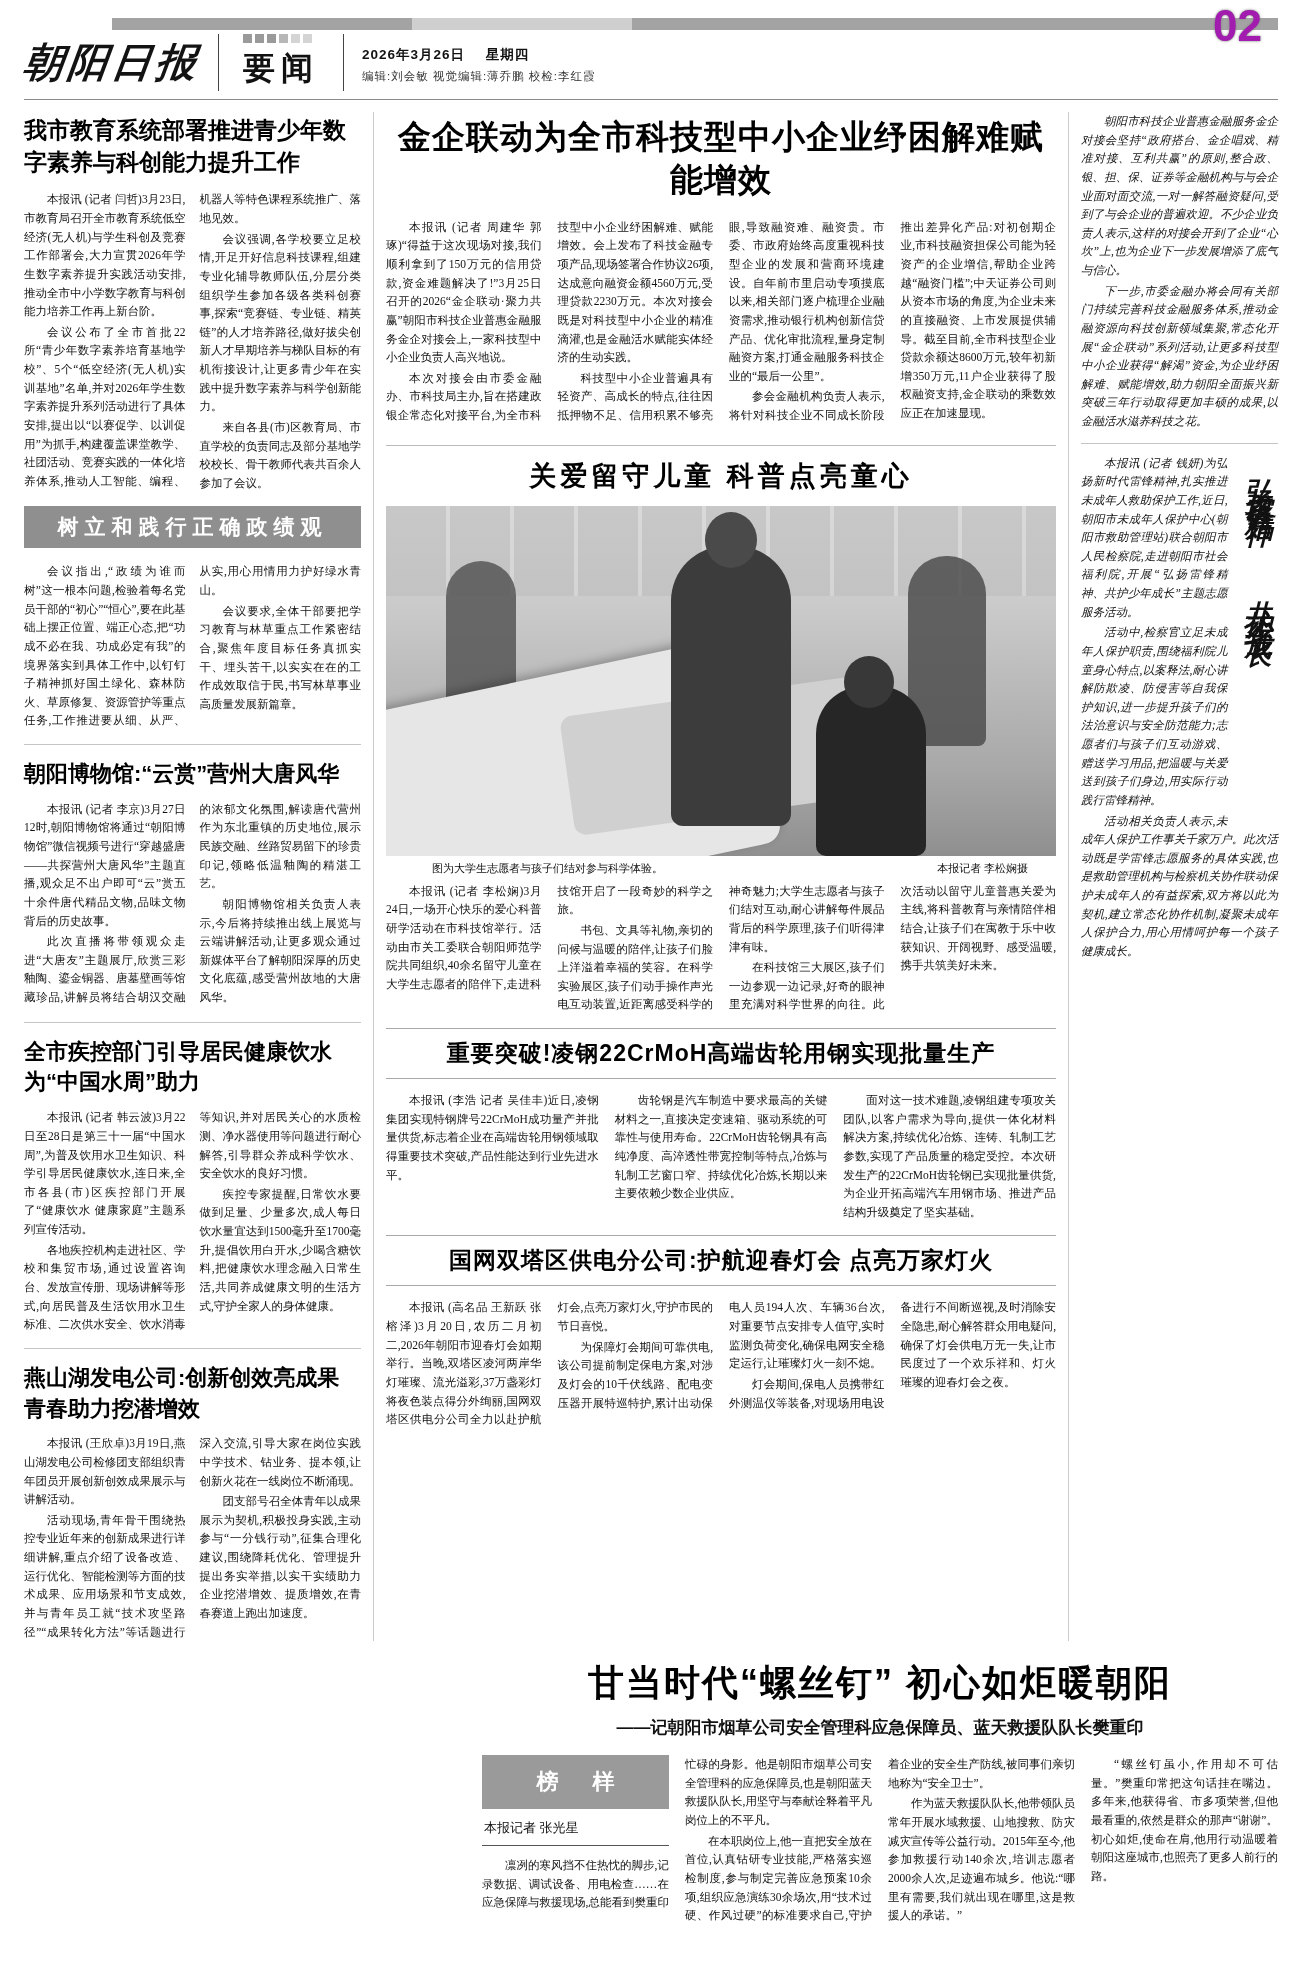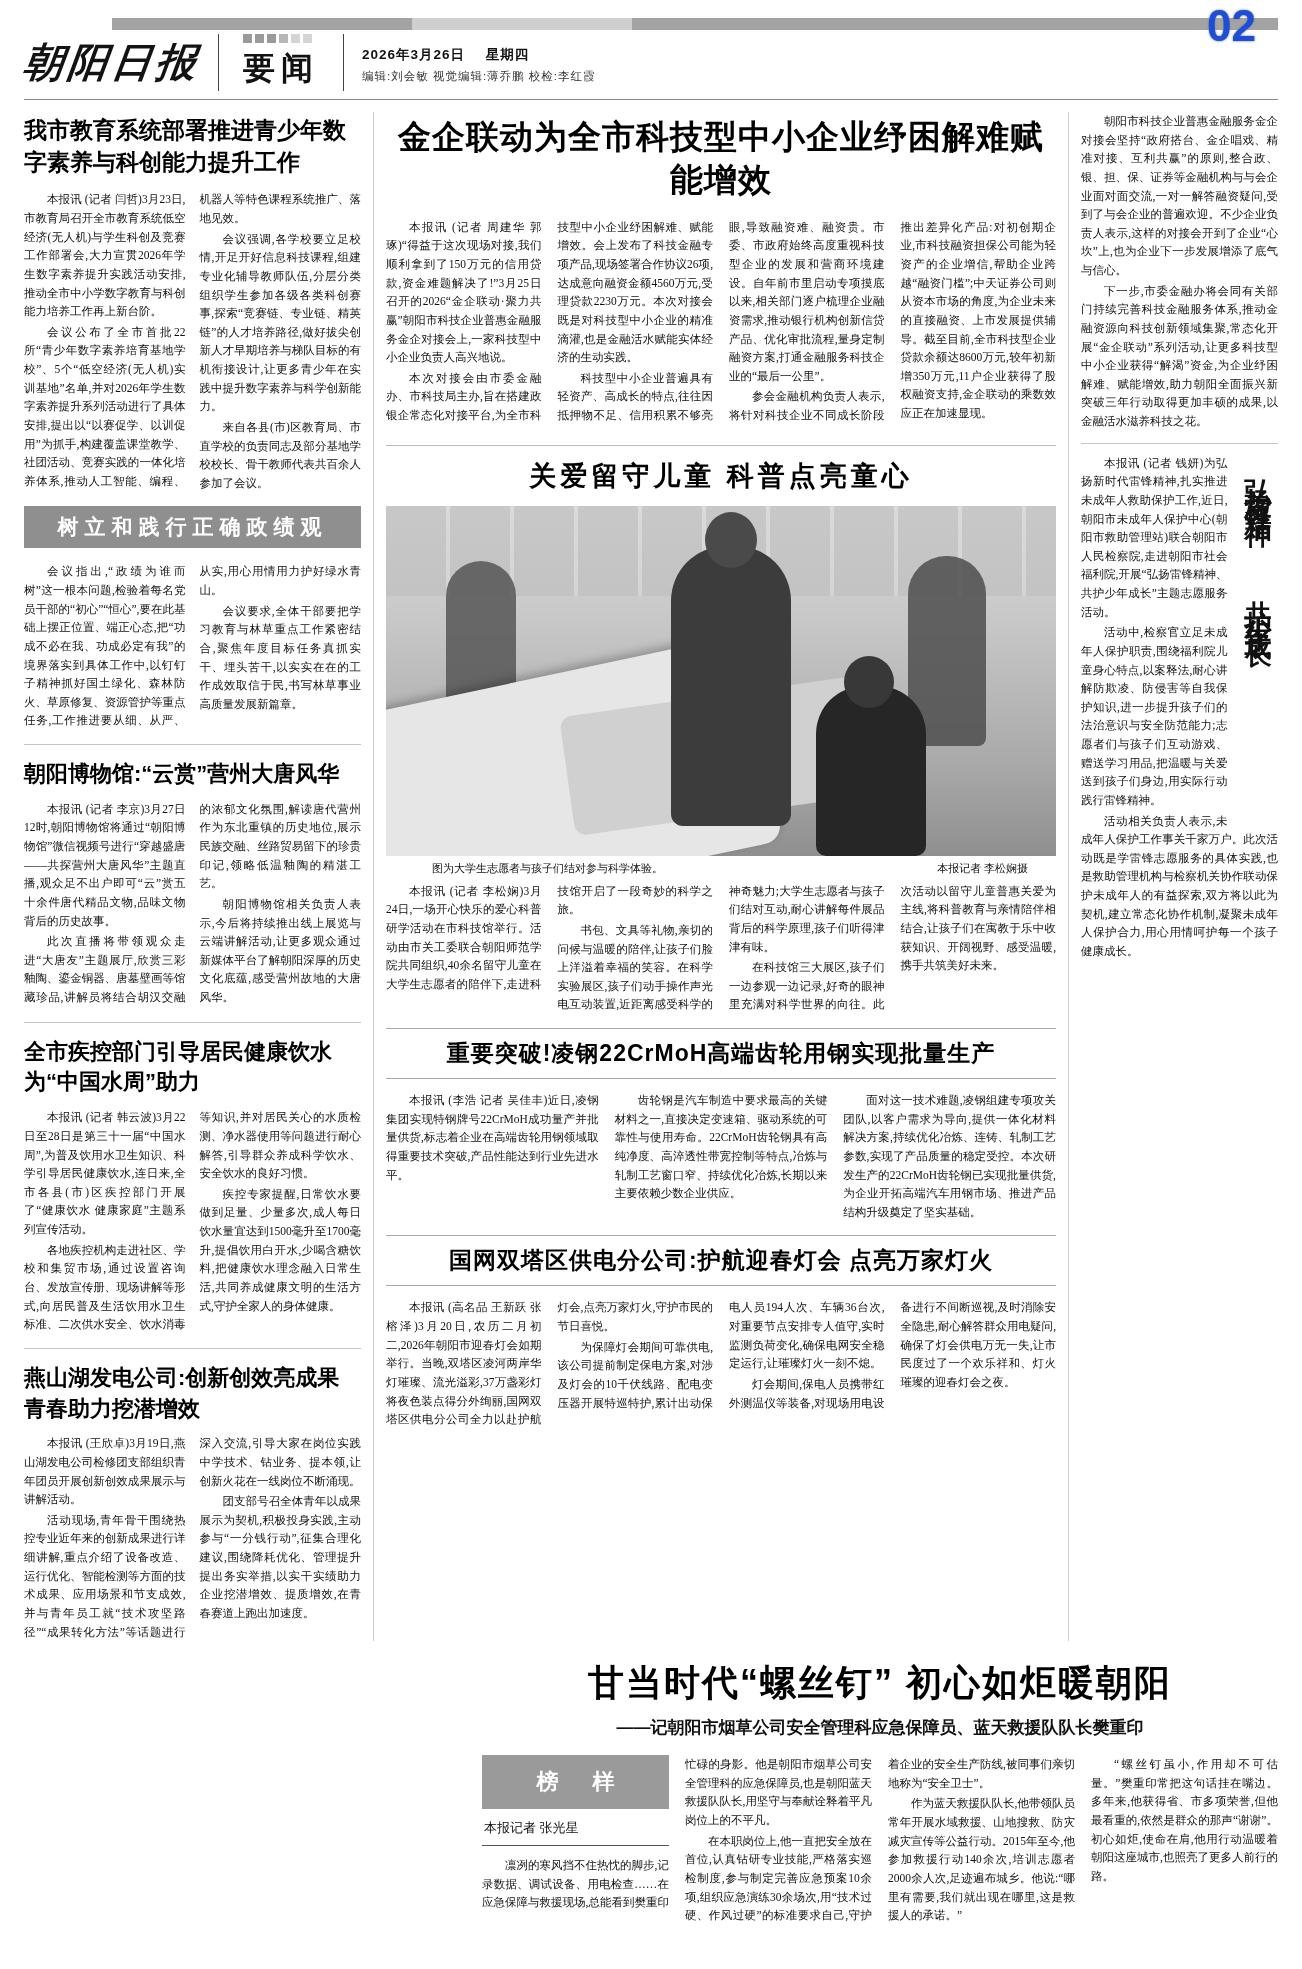--- a/index.html
+++ b/index.html
@@ -5,39 +5,39 @@
   html,body{margin:0;padding:0;background:#e9e9e9;}
   .page{width:1302px;min-height:1969px;margin:0 auto;background:#ffffff;box-sizing:border-box;
         padding:14px 24px 30px;font-family:"Liberation Serif","DejaVu Serif",serif;color:#111;}
   
   .masthead{position:relative;border-bottom:1px solid #8a8a8a;padding-bottom:8px;margin-bottom:12px;}
   .top-strip{position:relative;height:18px;margin-left:88px;}
   .strip-seg{position:absolute;top:4px;height:12px;}
   .seg1{left:0;width:300px;background:#a3a3a3;}
   .seg2{left:300px;width:220px;background:#cfcfcf;}
   .seg3{left:520px;right:0;background:#a3a3a3;}
-  .page-num{position:absolute;right:22px;top:-10px;font-family:"Liberation Sans","DejaVu Sans",sans-serif;
-            font-size:44px;font-weight:bold;color:#1d4ed8;text-shadow:0 0 3px #8a8a8a,0 0 1px #8a8a8a;line-height:1;}
+  .page-num{position:absolute;right:16px;top:-10px;font-family:"Liberation Sans","DejaVu Sans",sans-serif;
+            font-size:44px;font-weight:bold;color:#a21caf;text-shadow:0 0 3px #8a8a8a,0 0 1px #8a8a8a;line-height:1;}
   .mast-row{display:flex;align-items:center;gap:18px;margin-top:2px;}
   .logo{font-size:40px;font-weight:900;font-style:italic;transform:skewX(-7deg);letter-spacing:4px;color:#131313;
         font-family:"Liberation Serif","DejaVu Serif",serif;white-space:nowrap;}
   .mast-div{width:1px;align-self:stretch;background:#444;}
   .section-block{display:flex;flex-direction:column;align-items:flex-start;gap:4px;padding:0 6px;}
   .squares{display:flex;gap:3px;}
   .squares span{width:9px;height:9px;display:inline-block;}
   .sq-d{background:#9a9a9a;} .sq-m{background:#b7b7b7;} .sq-l{background:#d4d4d4;}
   .section-name{font-family:"Liberation Sans","DejaVu Sans",sans-serif;font-size:32px;font-weight:bold;letter-spacing:6px;}
   .date-block{font-family:"Liberation Sans","DejaVu Sans",sans-serif;padding-top:4px;}
   .date-line{font-size:13.5px;font-weight:bold;letter-spacing:1px;}
   .date-line .wd{margin-left:16px;}
   .editors{font-size:11.5px;color:#333;margin-top:5px;letter-spacing:1px;}
   
   .content{display:grid;grid-template-columns:350px 670px 210px;column-gap:12px;}
   .col-left{border-right:1px solid #cccccc;padding-right:12px;}
-  .col-right{border-left:1px solid #cccccc;padding-left:12px;}
+  .col-right{border-left:1px solid #cccccc;padding-left:12px;font-style:italic;}
   
   p.body{font-size:11.5px;line-height:1.62;text-align:justify;text-indent:2em;margin:0 0 2px 0;}
   .cols2{column-count:2;column-gap:14px;}
   .cols3{column-count:3;column-gap:16px;}
   .cols4{column-count:4;column-gap:16px;}
   h2,h3{font-family:"Liberation Sans","DejaVu Sans",sans-serif;margin:0;color:#000;}
   
   .art-edu h3{font-size:23px;line-height:1.4;margin:2px 0 12px;}
   .banner{background:#8f8f8f;color:#ffffff;font-family:"Liberation Sans","DejaVu Sans",sans-serif;
           font-size:21px;font-weight:bold;text-align:center;letter-spacing:6px;padding:7px 0;margin:14px 0;}

